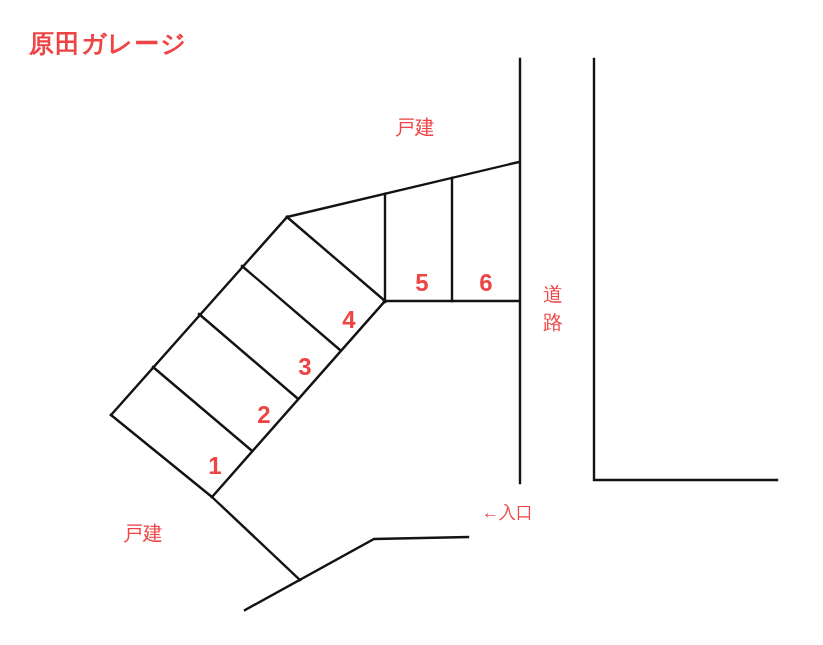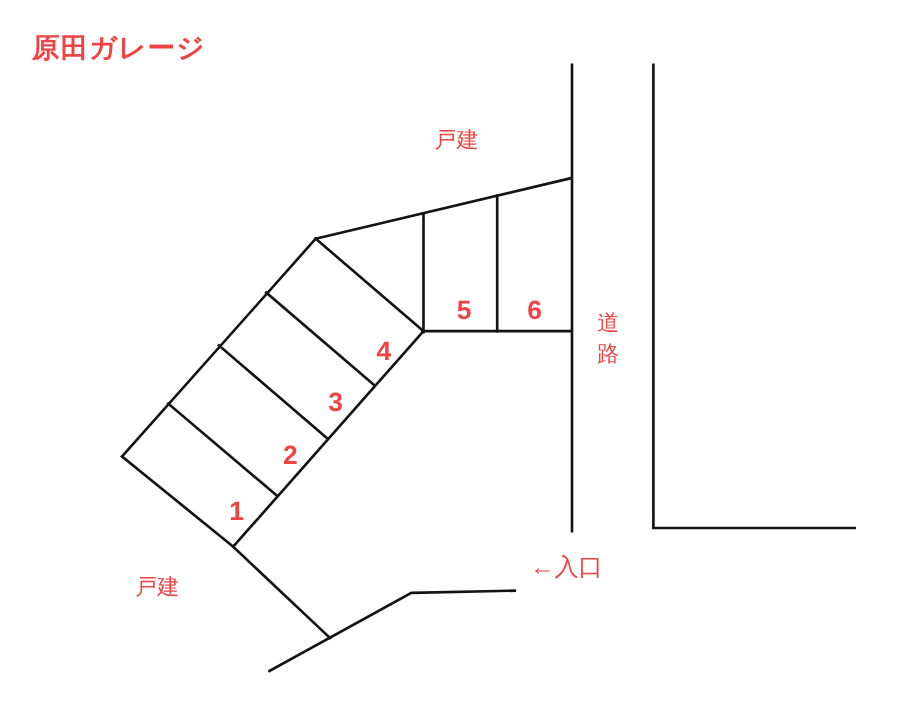--- a/index.html
+++ b/index.html
@@ -49,21 +49,21 @@
   .lbl-house-top  { left: 395px; top: 114px; }
   .lbl-house-bottom { left: 123px; top: 520px; }
   .lbl-road {
     left: 543px;
     top: 280px;
     width: 28px;
     white-space: normal;
     word-break: break-all;
     line-height: 1.4;
   }
-  .lbl-entrance { left: 482px; top: 501px; font-size: 22px; }
+  .lbl-entrance { left: 482px; top: 501px; font-size: 17px; }
   .stall-num {
     position: absolute;
     font-size: 24px;
     font-weight: 700;
     transform: translate(-50%, -50%);
     line-height: 1;
   }
   .n1 { left: 215px; top: 466px; }
   .n2 { left: 264px; top: 415px; }
   .n3 { left: 305px; top: 367px; }

